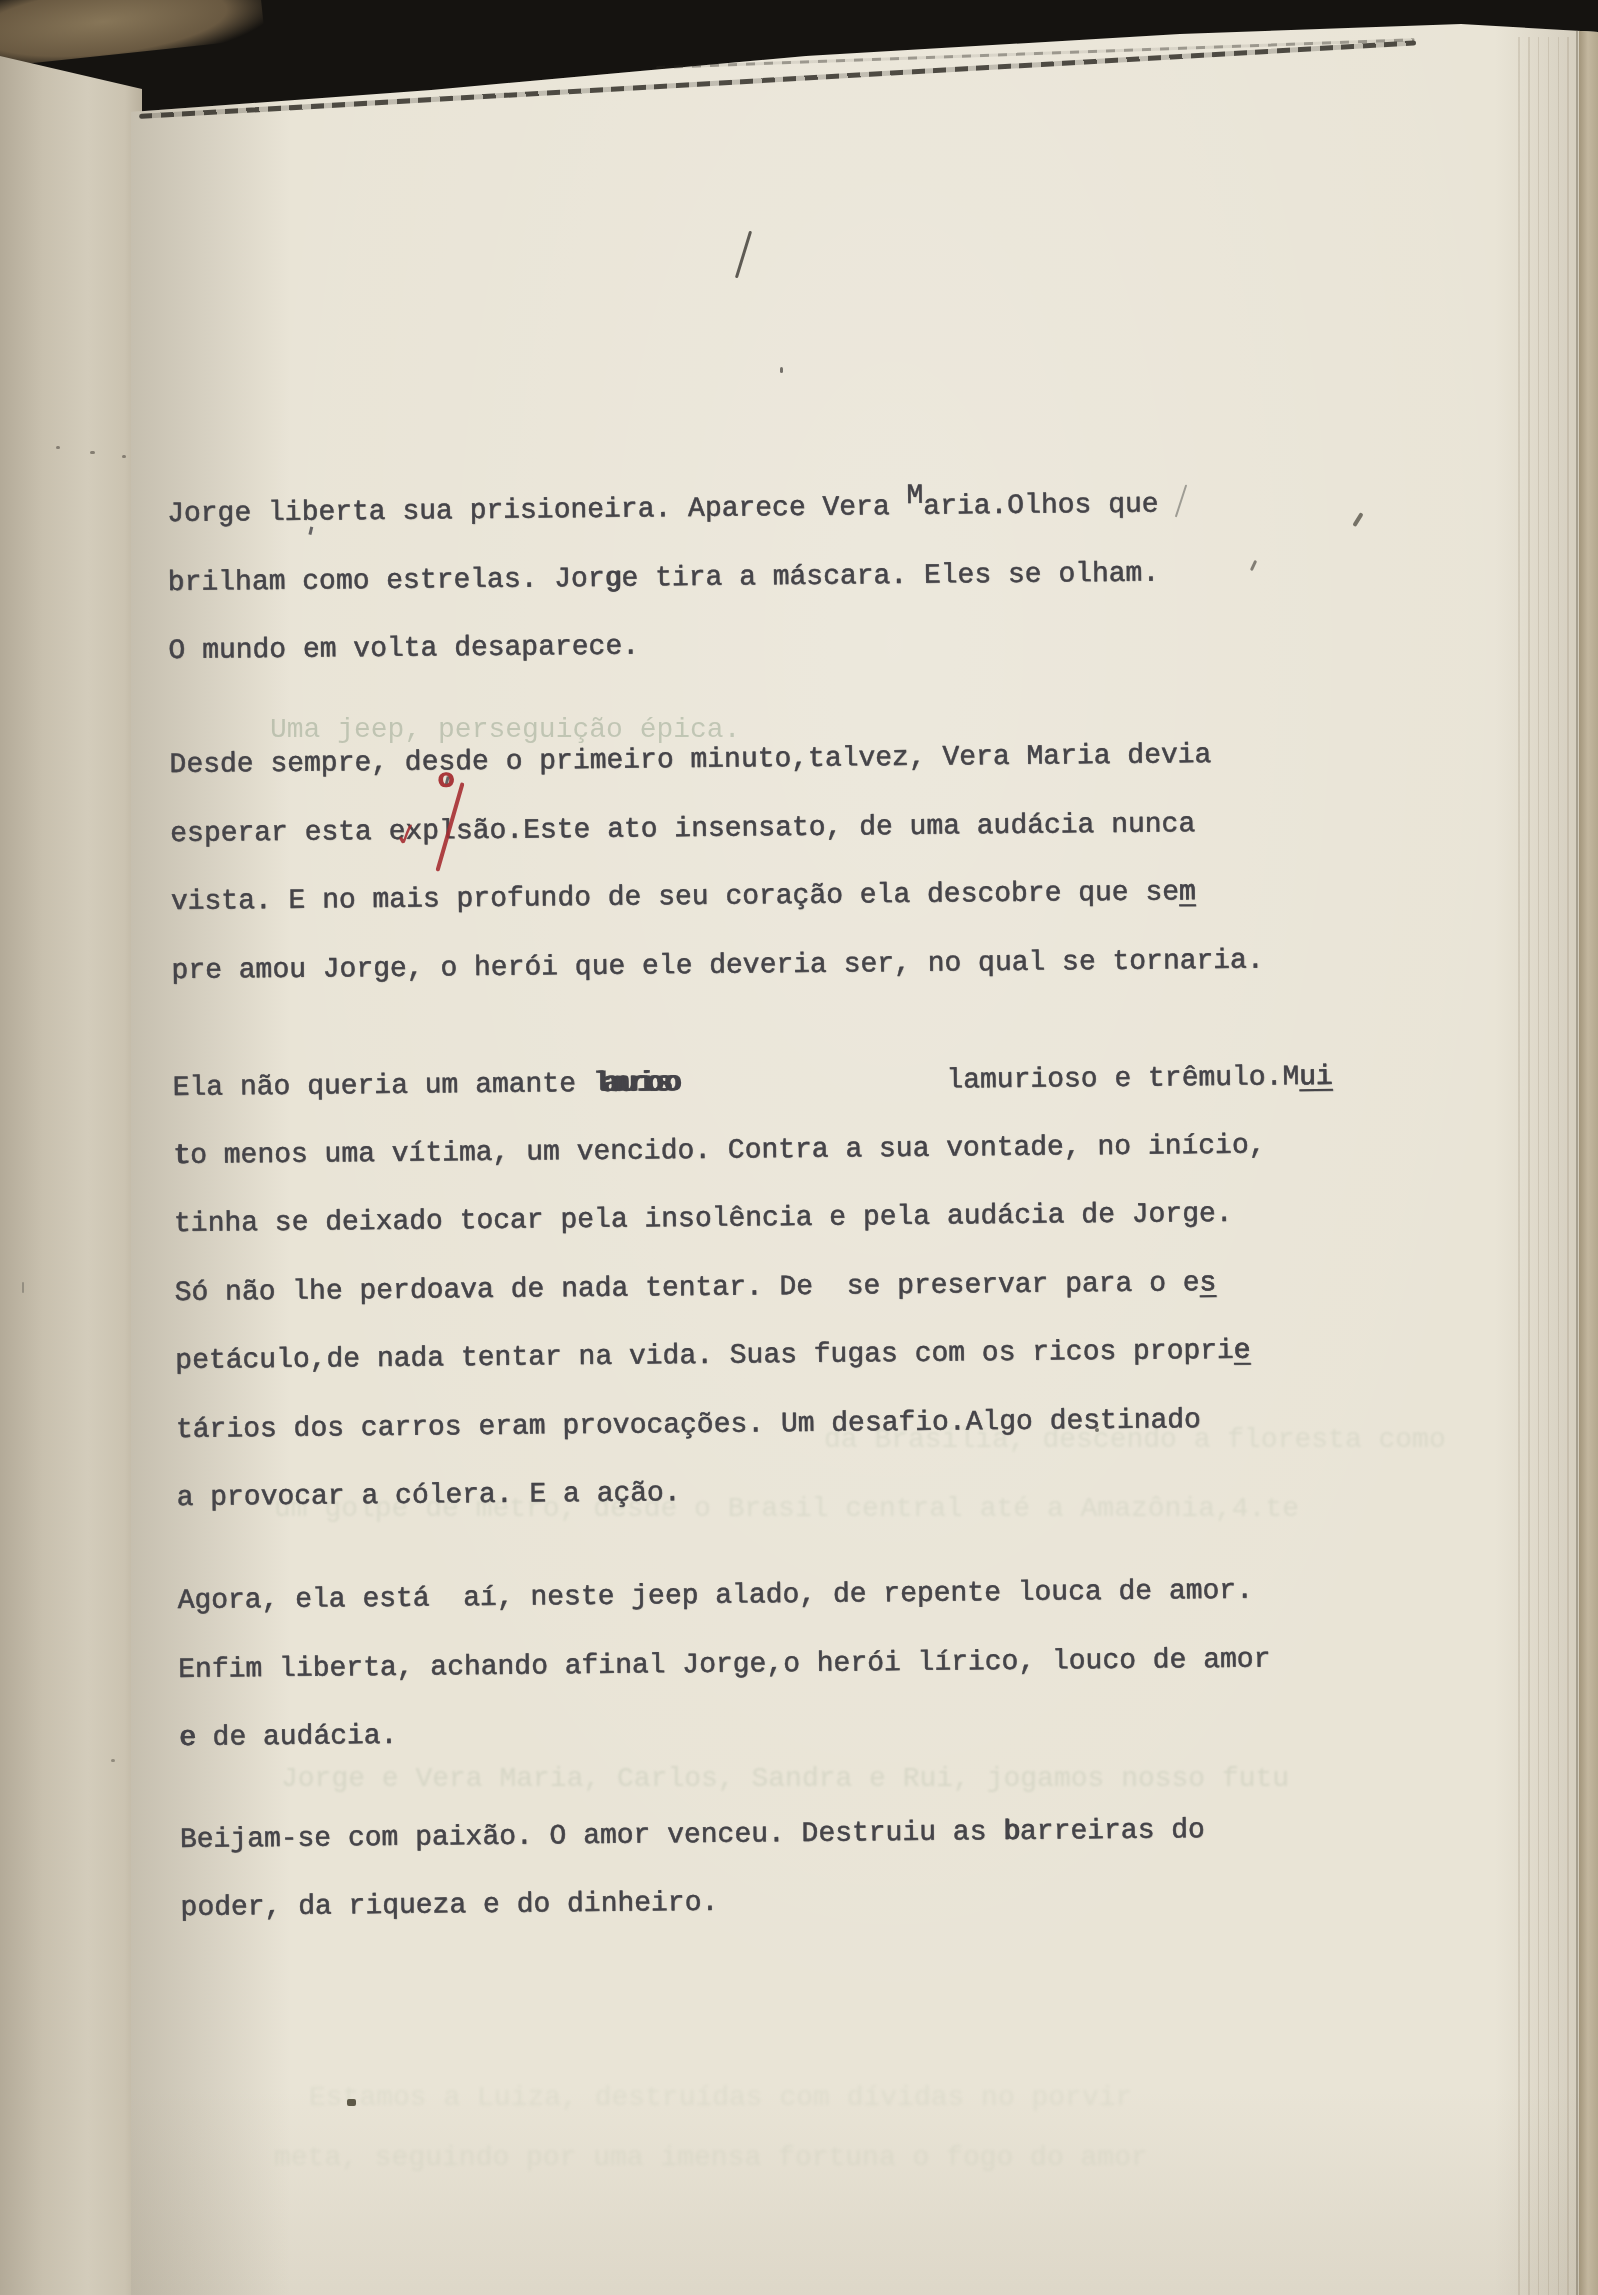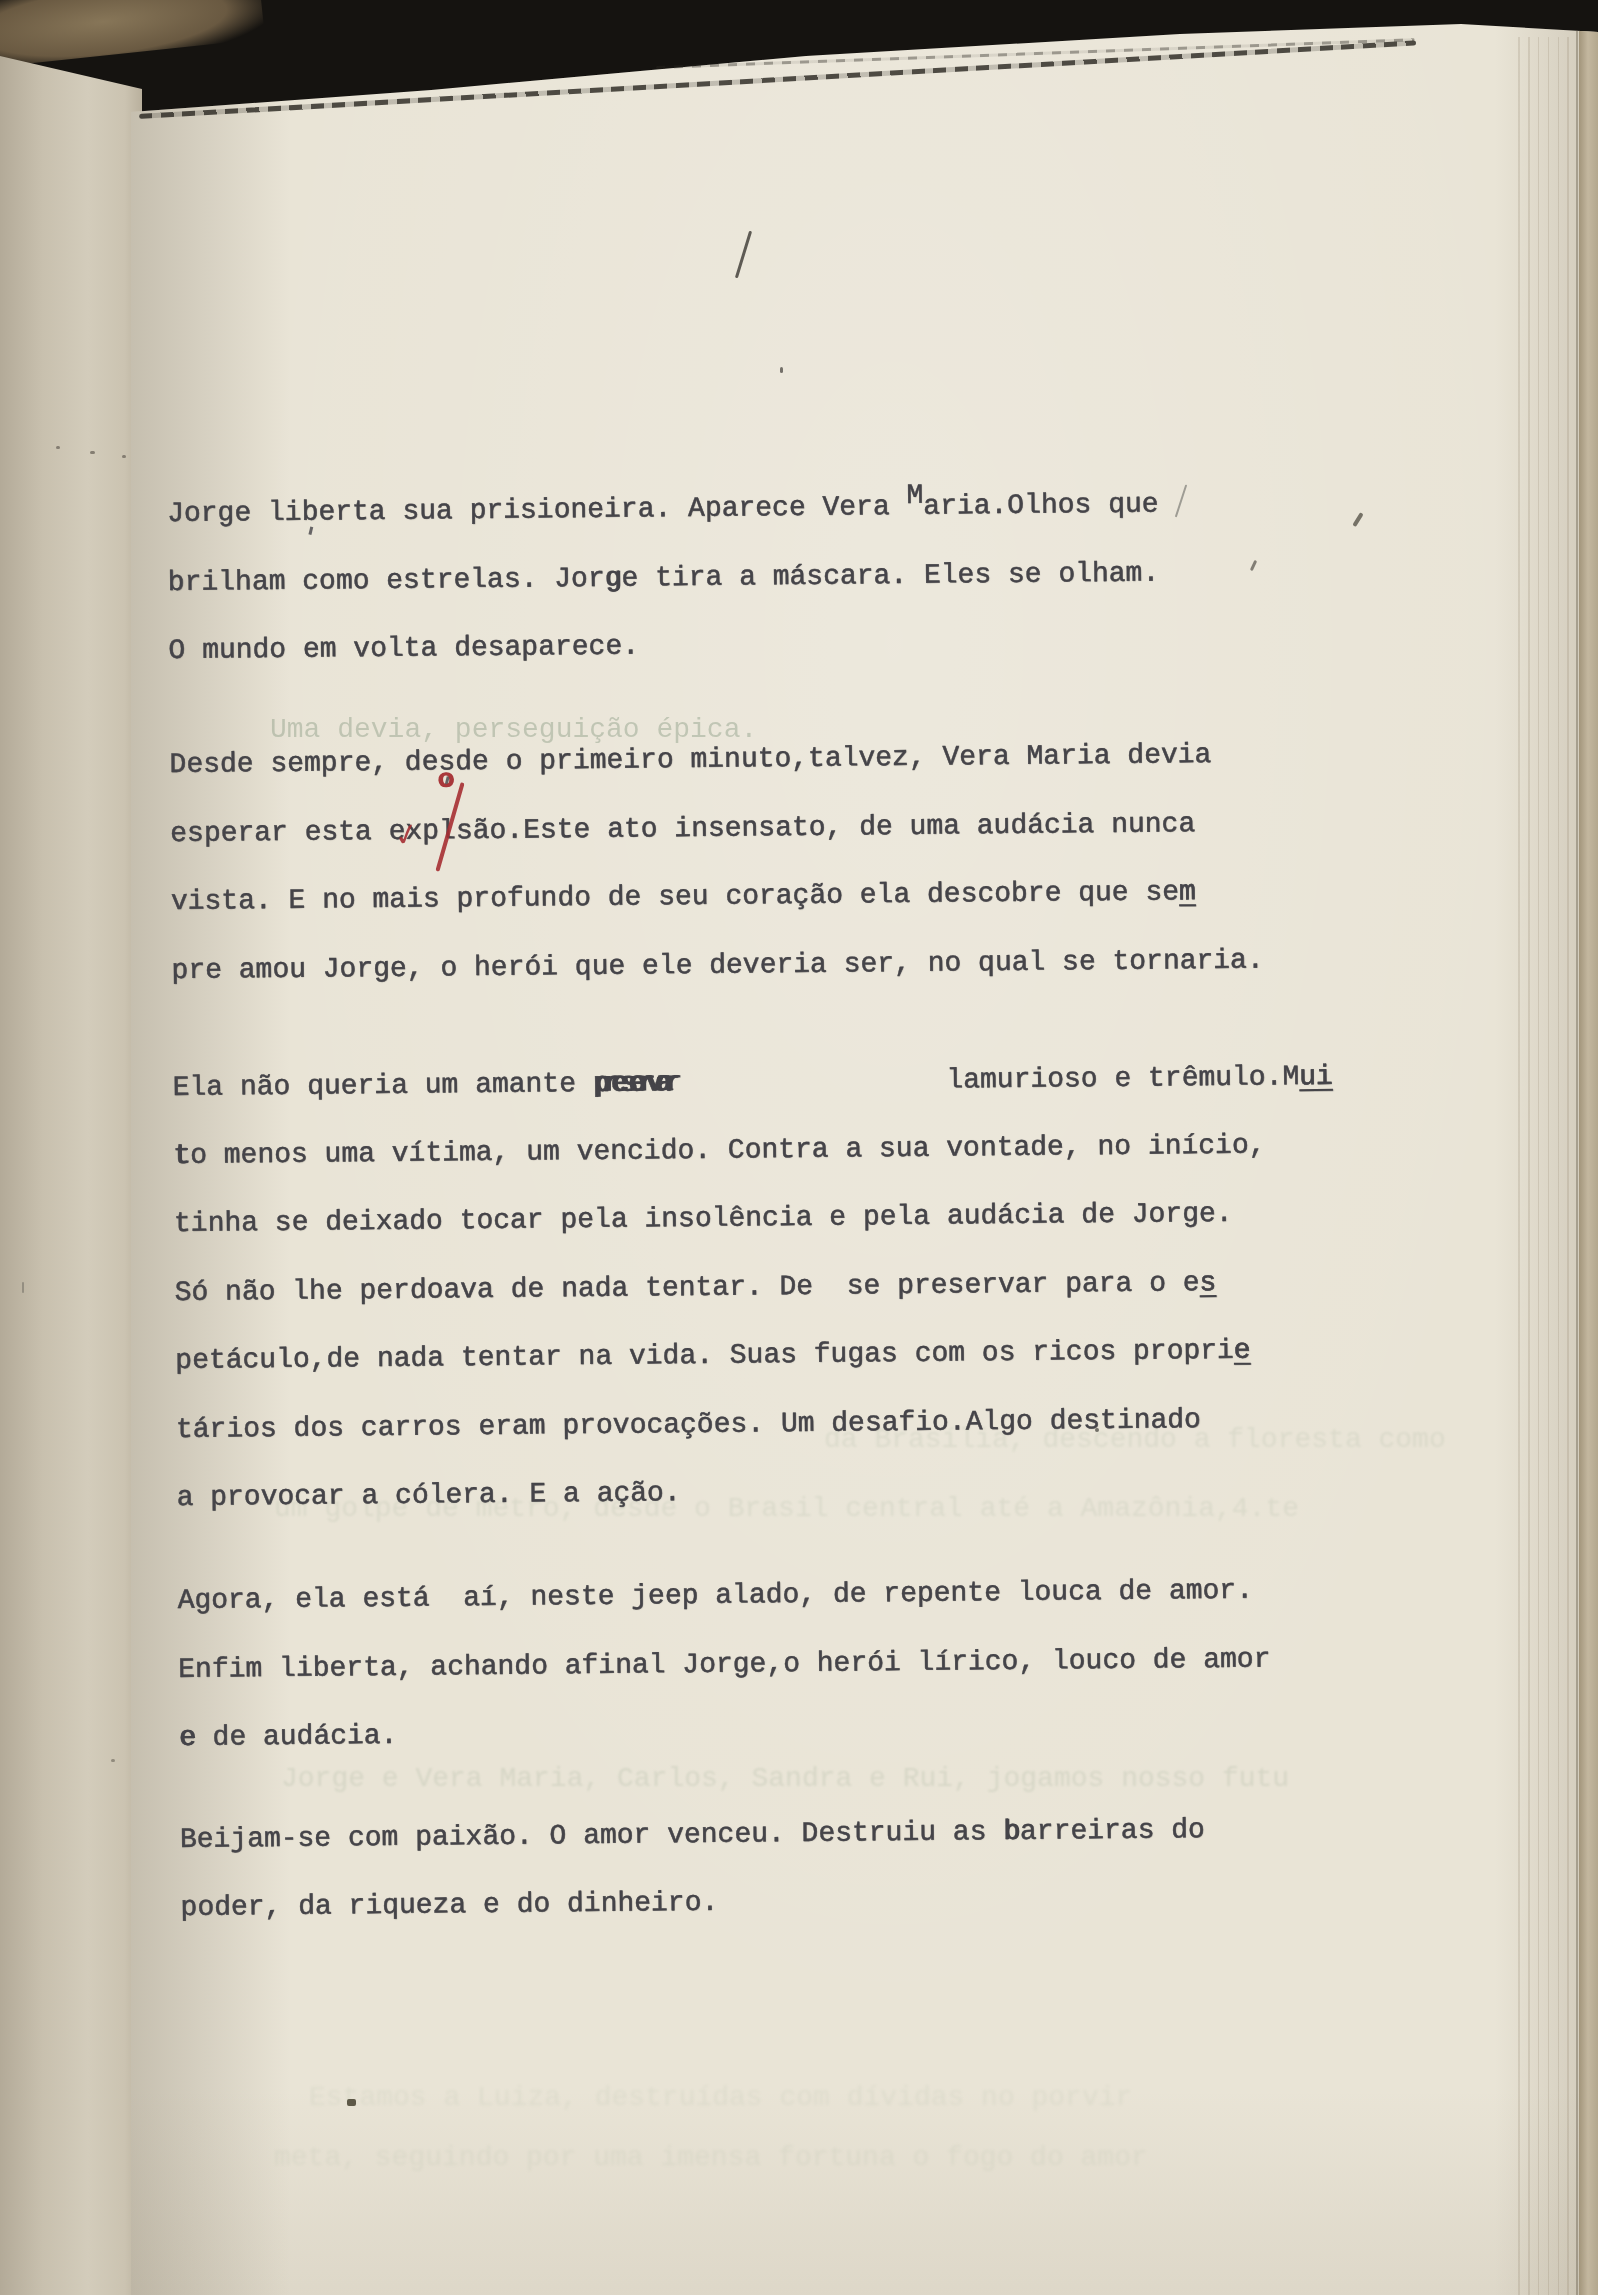--- a/index.html
+++ b/index.html
@@ -54,36 +54,36 @@
   <div class="corner-blob"></div>
   <div class="left-strip"></div>
   <div class="page">
     <div class="edge-lines"></div>
     <div class="edge-border"></div>
     <div class="fore-edge"></div>
   </div>
   <div class="scratch s1"></div>
   <div class="scratch s2"></div>
   <div id="ghost-layer">
-      <div class="ghost" style="left: 270px; top: 716px; color: rgb(125, 145, 120); opacity: 0.38; filter: blur(0.6px);">Uma devia, perseguição épica.</div>
+      <div class="ghost" style="left: 270px; top: 716px; color: rgb(125, 145, 120); opacity: 0.38; filter: blur(0.6px);">Uma jeep, perseguição épica.</div>
       <div class="ghost" style="left: 824px; top: 1426px; color: rgb(139, 160, 135); opacity: 0.15; filter: blur(1.3px);">da Brasília, descendo a floresta como</div>
       <div class="ghost" style="left: 274px; top: 1495px; color: rgb(139, 160, 135); opacity: 0.15; filter: blur(1.3px);">um golpe de metro, desde o Brasil central até a Amazônia,4.te</div>
       <div class="ghost" style="left: 281px; top: 1765px; color: rgb(131, 152, 127); opacity: 0.18; filter: blur(1.1px);">Jorge e Vera Maria, Carlos, Sandra e Rui, jogamos nosso futu</div>
       <div class="ghost" style="left: 309px; top: 2084px; color: rgb(139, 160, 135); opacity: 0.11; filter: blur(1.5px);">Estamos a Luiza, destruídas com dívidas no porvir</div>
       <div class="ghost" style="left: 274px; top: 2144px; color: rgb(139, 160, 135); opacity: 0.11; filter: blur(1.5px);">meta, seguindo por uma imensa fortuna o fogo do amor</div>
     </div>
   <div id="text-layer">
       <div class="tline" style="top: 500px;"><span>Jorge li</span><span class="mark-under">b</span><span>erta sua prisioneira. Aparece Vera </span><span class="sup">M</span><span>aria.Olhos que</span></div>
       <div class="tline" style="top: 569px;"><span>brilham como estrelas. Jor</span><span class="ot">g</span><span>e tira a máscara. Eles se olham.</span></div>
       <div class="tline" style="top: 637px;"><span>O mundo em volta desaparece.</span></div>
       <div class="tline" style="top: 751px;"><span>Desde sempre, de</span><span class="mark-under">s</span><span>de o primeiro minuto,talvez, Vera Maria devia</span></div>
       <div class="tline" style="top: 820px;"><span>esperar esta expl</span><span>são.Este ato insensato, de uma audácia nunca</span></div>
       <div class="tline" style="top: 888px;"><span>vista. E no mais profundo de seu coração ela descobre que se</span><span class="u">m</span></div>
       <div class="tline" style="top: 957px;"><span>pre amou Jorge, o herói que ele deveria ser, no qual se tornaria.</span></div>
-      <div class="tline" style="top: 1074px;"><span>Ela não queria um amante </span><span class="xout">preservar</span><span>                </span><span>lamurioso e trêmulo.M</span><span class="u">ui</span></div>
+      <div class="tline" style="top: 1074px;"><span>Ela não queria um amante </span><span class="xout">lamurioso</span><span>                </span><span>lamurioso e trêmulo.M</span><span class="u">ui</span></div>
       <div class="tline" style="top: 1142px;"><span class="ot">t</span><span>o menos uma vítima, um vencido. Contra a sua vontade, no início,</span></div>
       <div class="tline" style="top: 1210px;"><span>tinha se deixado tocar pela insolência e pela audácia de Jorge.</span></div>
       <div class="tline" style="top: 1279px;"><span>Só não lhe perdoava de nada tentar. De  se preservar para o e</span><span class="u">s</span></div>
       <div class="tline" style="top: 1347px;"><span>petáculo,de nada tentar na vida. Suas fugas com os ricos propri</span><span class="u">e</span></div>
       <div class="tline" style="top: 1416px;"><span>tários dos carros eram provocações. Um desafio.Algo destinado</span></div>
       <div class="tline" style="top: 1484px;"><span>a provocar a cólera. E a ação.</span></div>
       <div class="tline" style="top: 1587px;"><span>Agora, ela está  aí, neste jeep alado, de repente louca de amor.</span></div>
       <div class="tline" style="top: 1656px;"><span>Enfim liberta, achando afinal Jorge,o herói lírico, louco de amor</span></div>
       <div class="tline" style="top: 1724px;"><span class="ot">e</span><span> de audácia.</span></div>
       <div class="tline" style="top: 1826px;"><span>Beijam-se com paixão. O amor venceu. Destruiu as </span><span class="ot">b</span><span>arreiras do</span></div>

